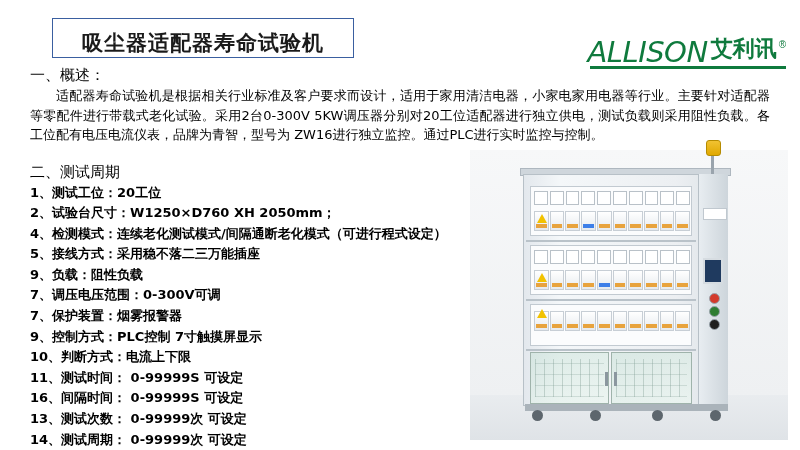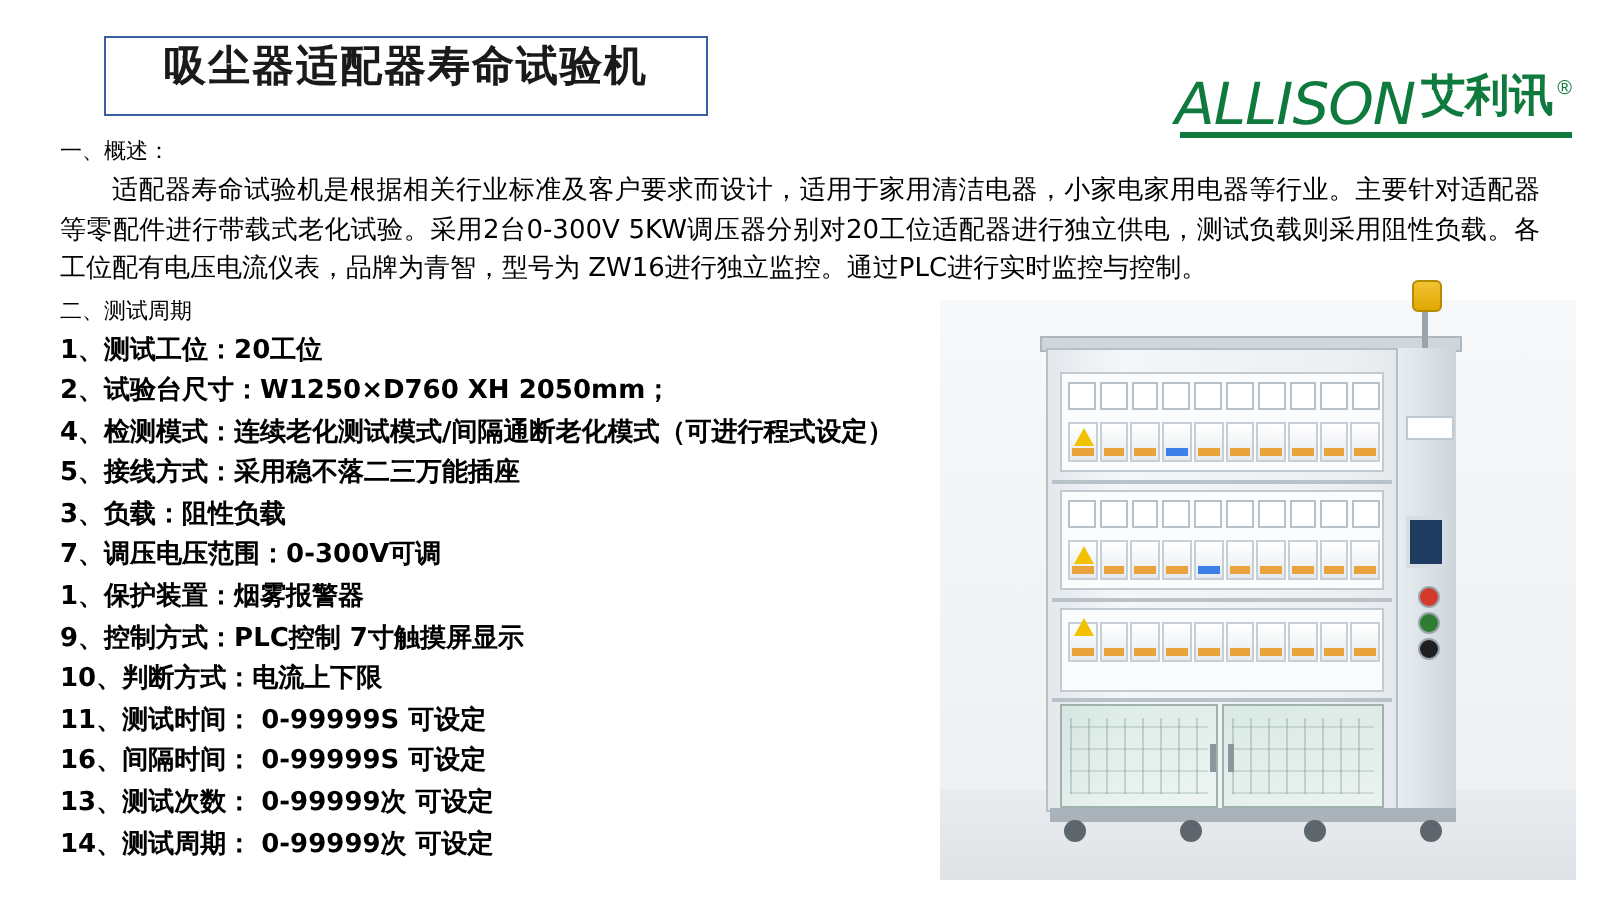--- a/index.html
+++ b/index.html
@@ -23,21 +23,21 @@
   
   .title-box {
     position: absolute;
     left: 52px;
     top: 18px;
     width: 302px;
     height: 40px;
     border: 1px solid #3a5fa0;
     background: #ffffff;
     display: flex;
-    align-items: flex-start;
+    align-items: flex-end;
     justify-content: center;
     box-sizing: border-box;
   }
   .title-text {
     font-family: "DejaVu Sans", sans-serif;
     font-size: 21px;
     font-weight: bold;
     color: #1a1a1a;
     letter-spacing: 1px;
     white-space: nowrap;
@@ -88,27 +88,27 @@
     position: absolute;
     left: 30px;
     top: 66px;
     width: 740px;
     font-family: "DejaVu Sans", sans-serif;
     font-size: 13px;
     color: #000000;
     line-height: 19px;
   }
   .sec-head {
-    font-size: 11px;
+    font-size: 15px;
     margin-bottom: 1px;
   }
   .para {
     text-indent: 2em;
     text-align: justify;
-    margin-bottom: 1px;
+    margin-bottom: 18px;
     line-height: 19.5px;
   }
   .spec-list {
     margin: 0;
     padding: 0;
     list-style: none;
     width: 470px;
   }
   .spec-list li {
     line-height: 20.6px;
@@ -365,23 +365,23 @@
 
   <div class="content">
     <div class="sec-head">一、概述：</div>
     <div class="para">适配器寿命试验机是根据相关行业标准及客户要求而设计，适用于家用清洁电器，小家电家用电器等行业。主要针对适配器等零配件进行带载式老化试验。采用2台0-300V 5KW调压器分别对20工位适配器进行独立供电，测试负载则采用阻性负载。各工位配有电压电流仪表，品牌为青智，型号为 ZW16进行独立监控。通过PLC进行实时监控与控制。</div>
     <div class="sec-head">二、测试周期</div>
     <ul class="spec-list">
       <li>1、测试工位：20工位</li>
       <li>2、试验台尺寸：W1250×D760 XH 2050mm；</li>
       <li>4、检测模式：连续老化测试模式/间隔通断老化模式（可进行程式设定）</li>
       <li>5、接线方式：采用稳不落二三万能插座</li>
-      <li>3、负载：阻性负载</li>
+      <li>9、负载：阻性负载</li>
       <li>7、调压电压范围：0-300V可调</li>
-      <li>1、保护装置：烟雾报警器</li>
+      <li>7、保护装置：烟雾报警器</li>
       <li>9、控制方式：PLC控制  7寸触摸屏显示</li>
       <li>10、判断方式：电流上下限</li>
       <li>11、测试时间：  0-99999S 可设定</li>
       <li>16、间隔时间：  0-99999S 可设定</li>
       <li>13、测试次数：  0-99999次 可设定</li>
       <li>14、测试周期：  0-99999次 可设定</li>
 
     </ul>
   </div>
 

